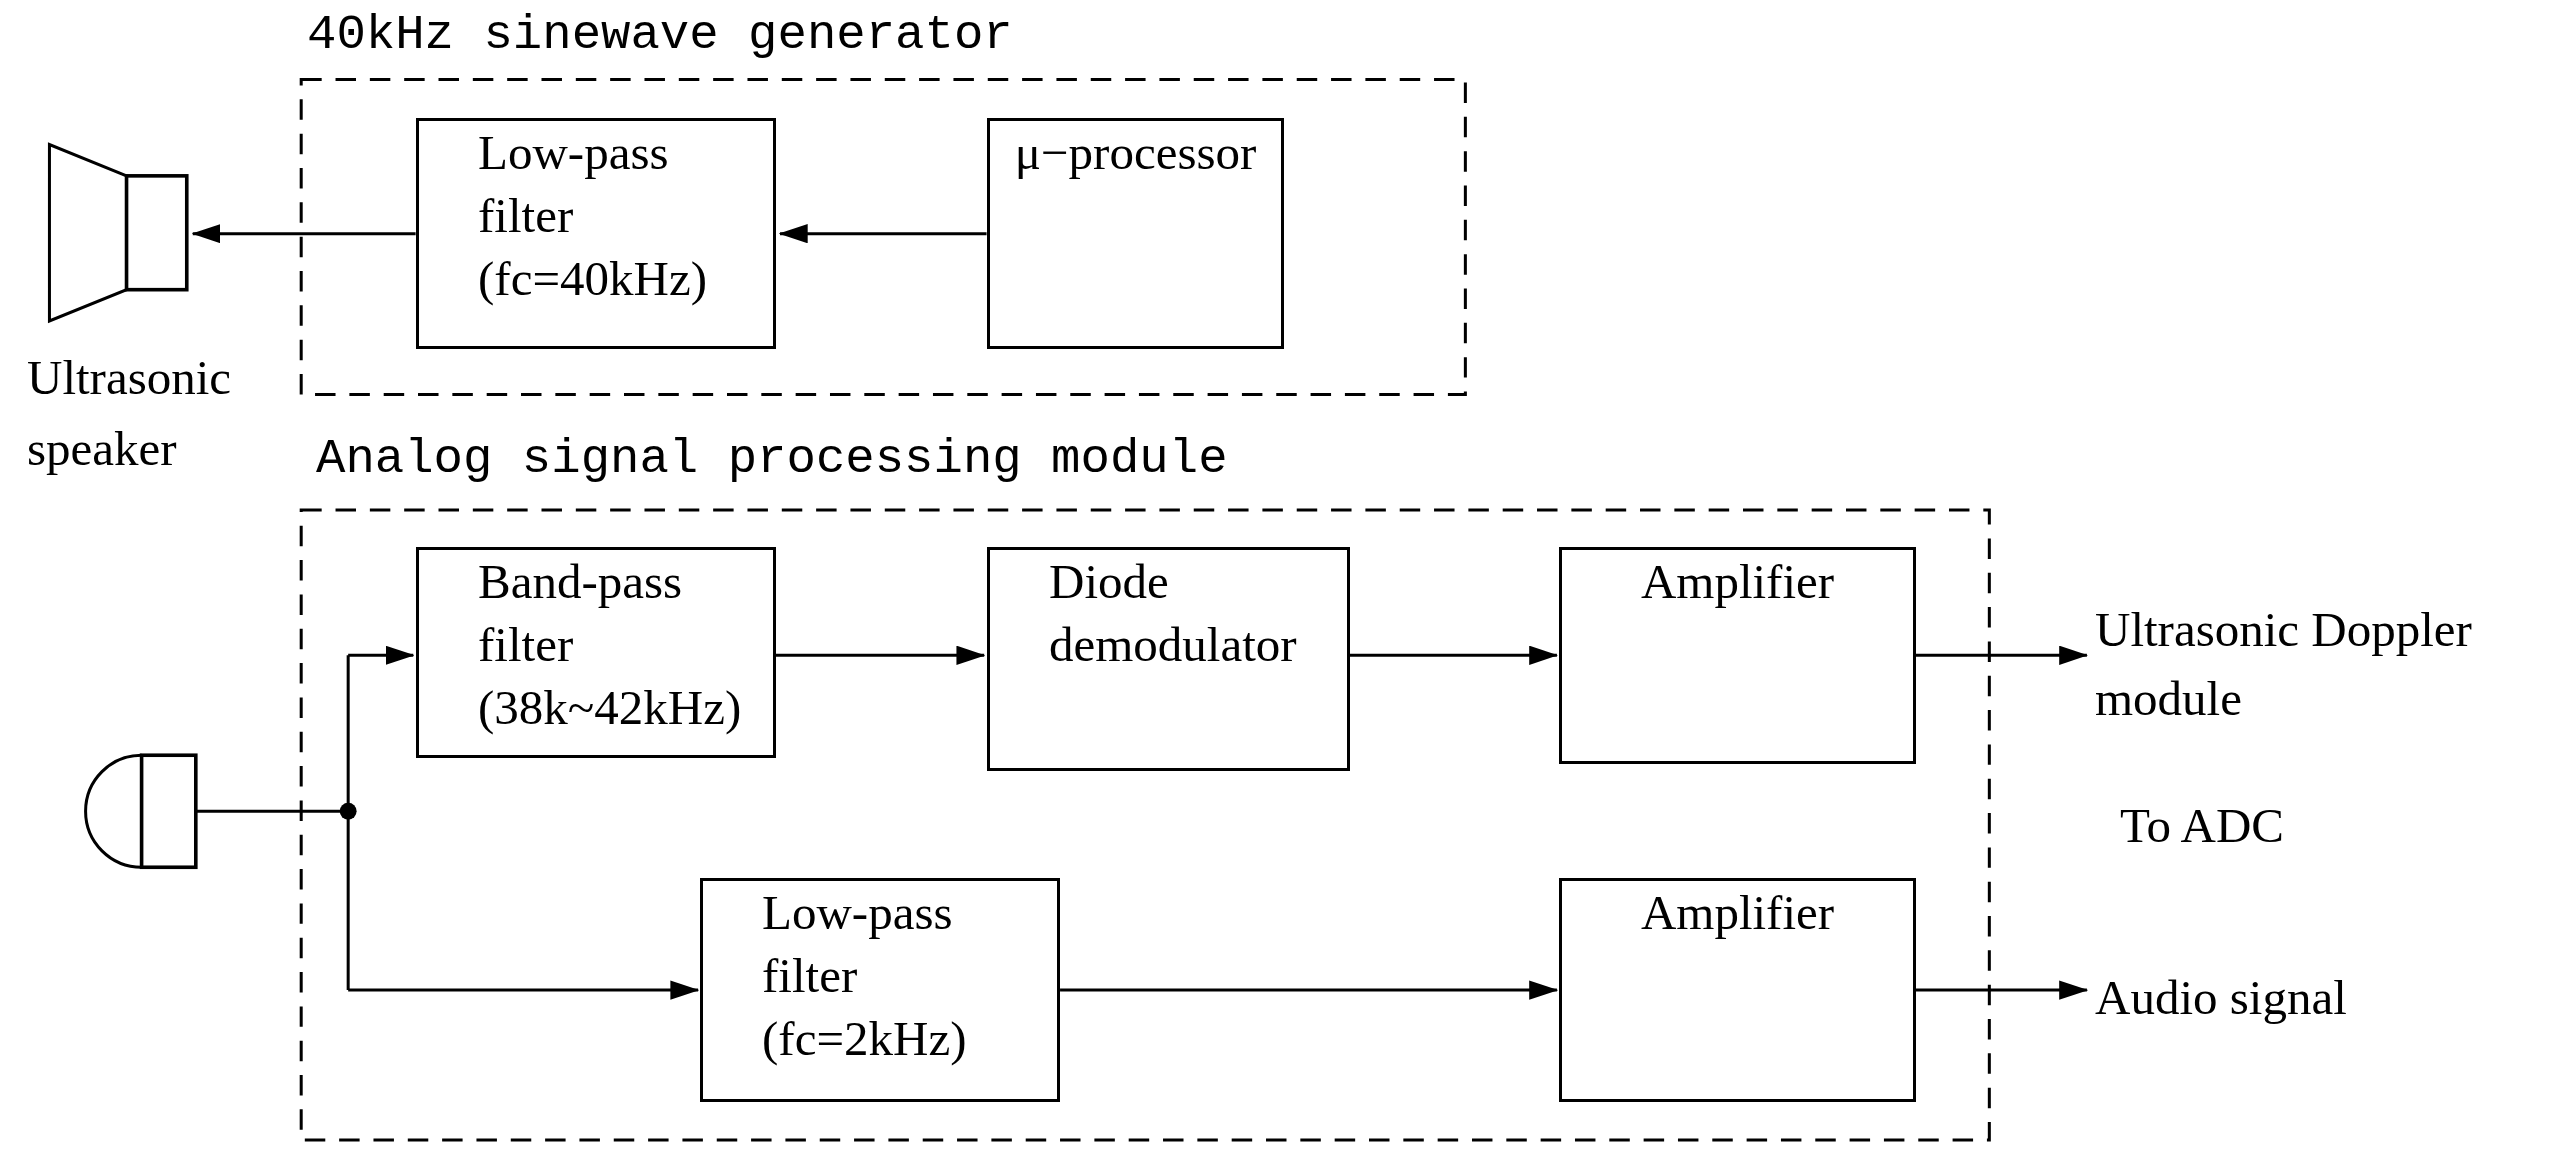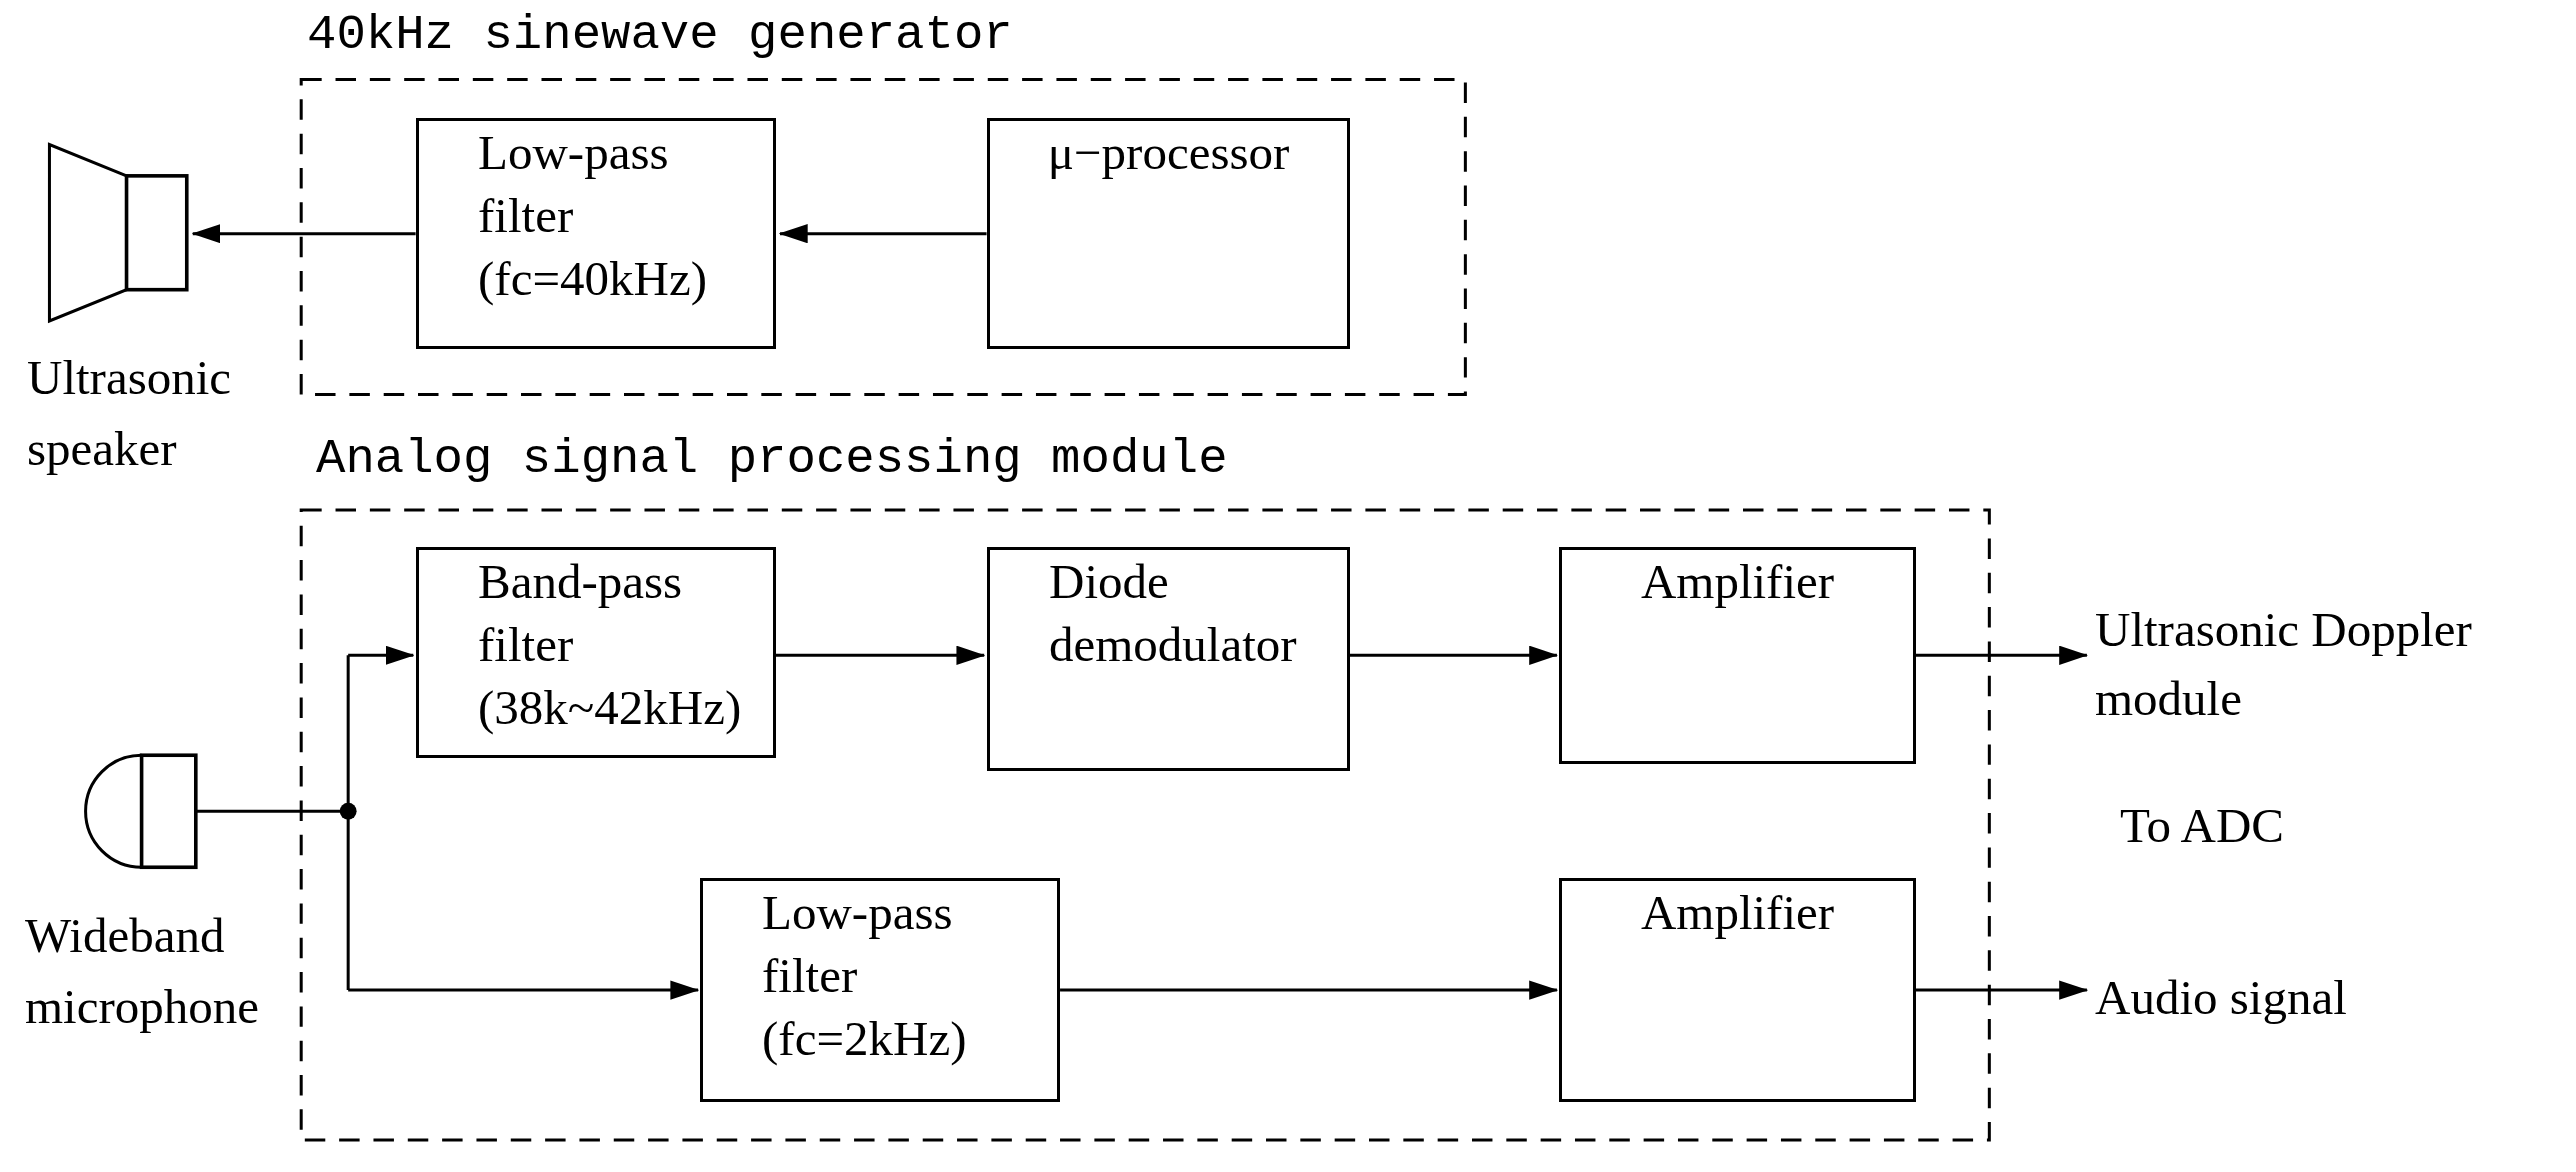--- a/index.html
+++ b/index.html
@@ -35,21 +35,21 @@
   .lbl.tight{line-height:69px;}
   .title{
     position:absolute;
     font-size:49px;
     line-height:60px;
     white-space:nowrap;
     font-family:Liberation Mono, monospace;
   }
   
   #blk-lpf40 {left:416px;  top:118px;  width:360px; height:231px;}
-  #blk-muproc{left:987px; top:118px;  width:363px; height:231px;}
+  #blk-muproc{left:987px; top:118px;  width:297px; height:231px;}
   #blk-bpf   {left:416px;  top:547px;  width:360px; height:211px;}
   #blk-diode {left:987px; top:547px;  width:363px; height:224px;}
   #blk-amp1  {left:1559px; top:547px;  width:357px; height:217px;}
   #blk-lpf2  {left:700px; top:878px; width:360px; height:224px;}
   #blk-amp2  {left:1559px; top:878px; width:357px; height:224px;}
   
   #title-generator{left:307px; top:4.8px;}
   #title-analog   {left:316px; top:429px;}
   #lbl-speaker    {left:27px;  top:342px;}
   #lbl-microphone {left:25px;  top:900px;}
@@ -134,24 +134,20 @@
 
   <div class="blk center" id="blk-amp2">
     <span>Amplifier</span>
   </div>
 
   <div class="lbl" id="lbl-speaker">
     <div>Ultrasonic</div>
     <div>speaker</div>
   </div>
 
-  <div class="lbl" id="lbl-microphone">
-    <div>Wideband</div>
-    <div>microphone</div>
-  </div>
 
   <div class="lbl tight" id="lbl-doppler">
     <div>Ultrasonic Doppler</div>
     <div>module</div>
   </div>
 
   <div class="lbl" id="lbl-toadc">To ADC</div>
 
   <div class="lbl" id="lbl-audio">Audio signal</div>
 

